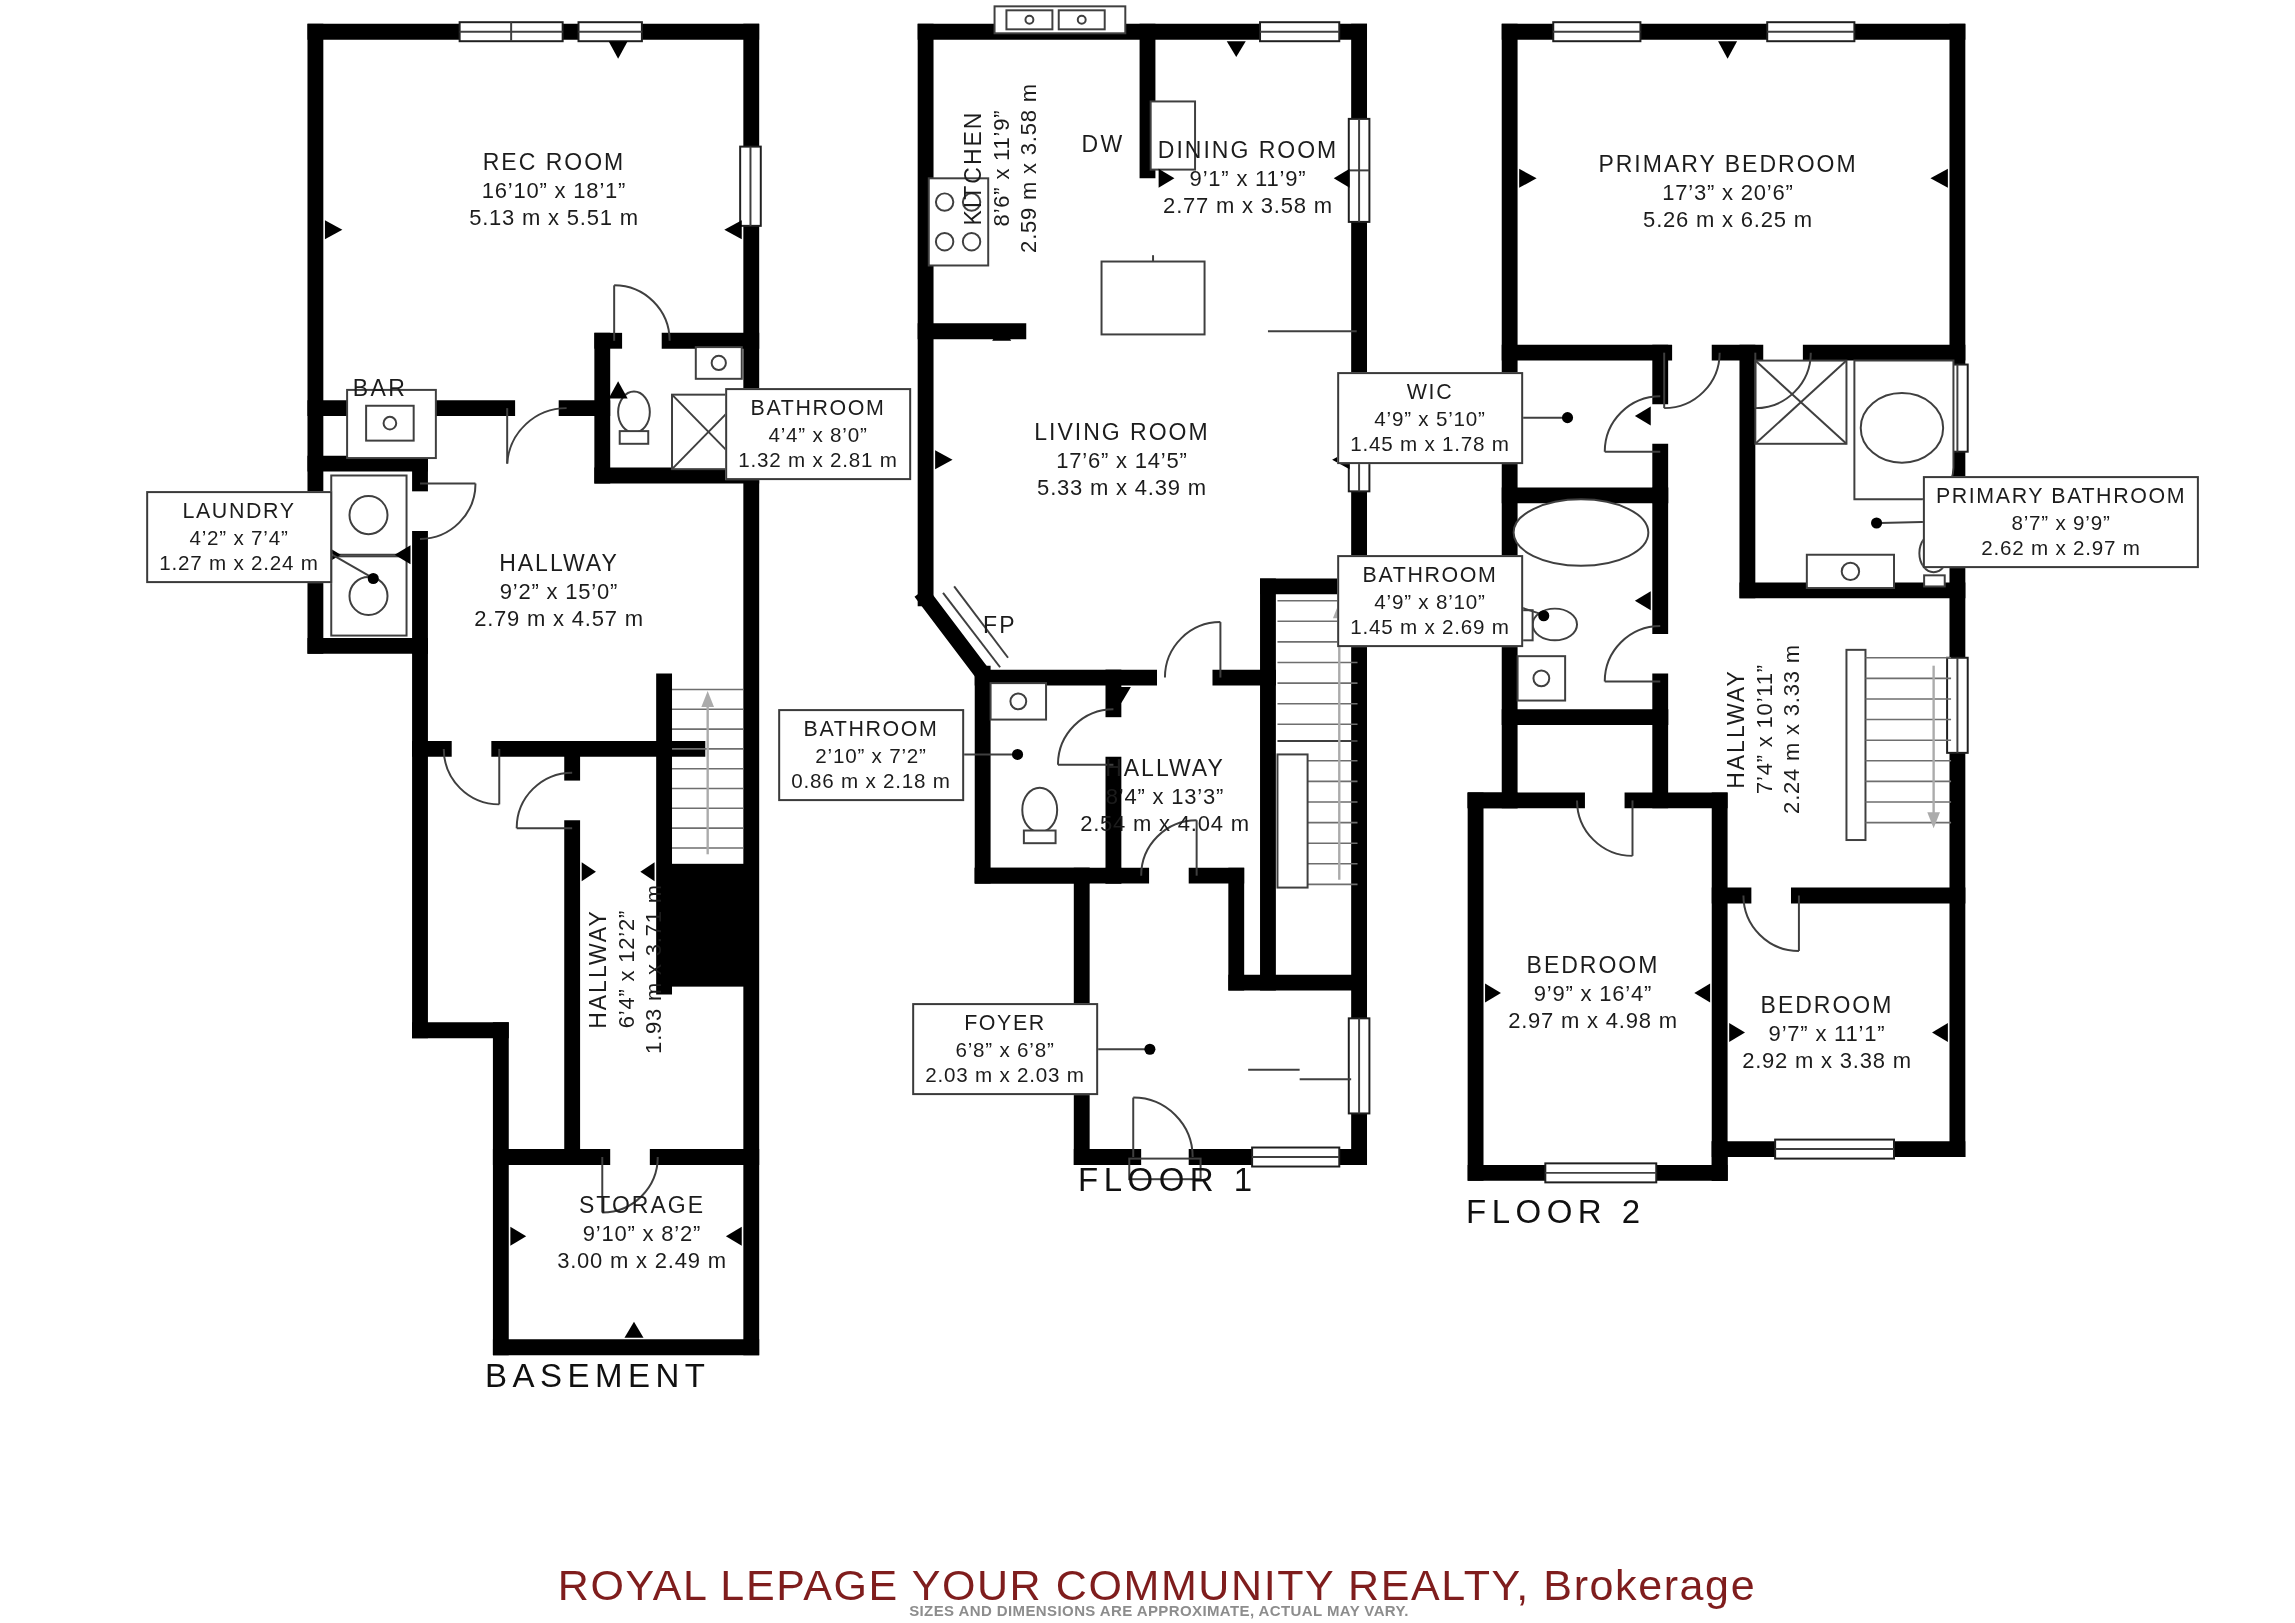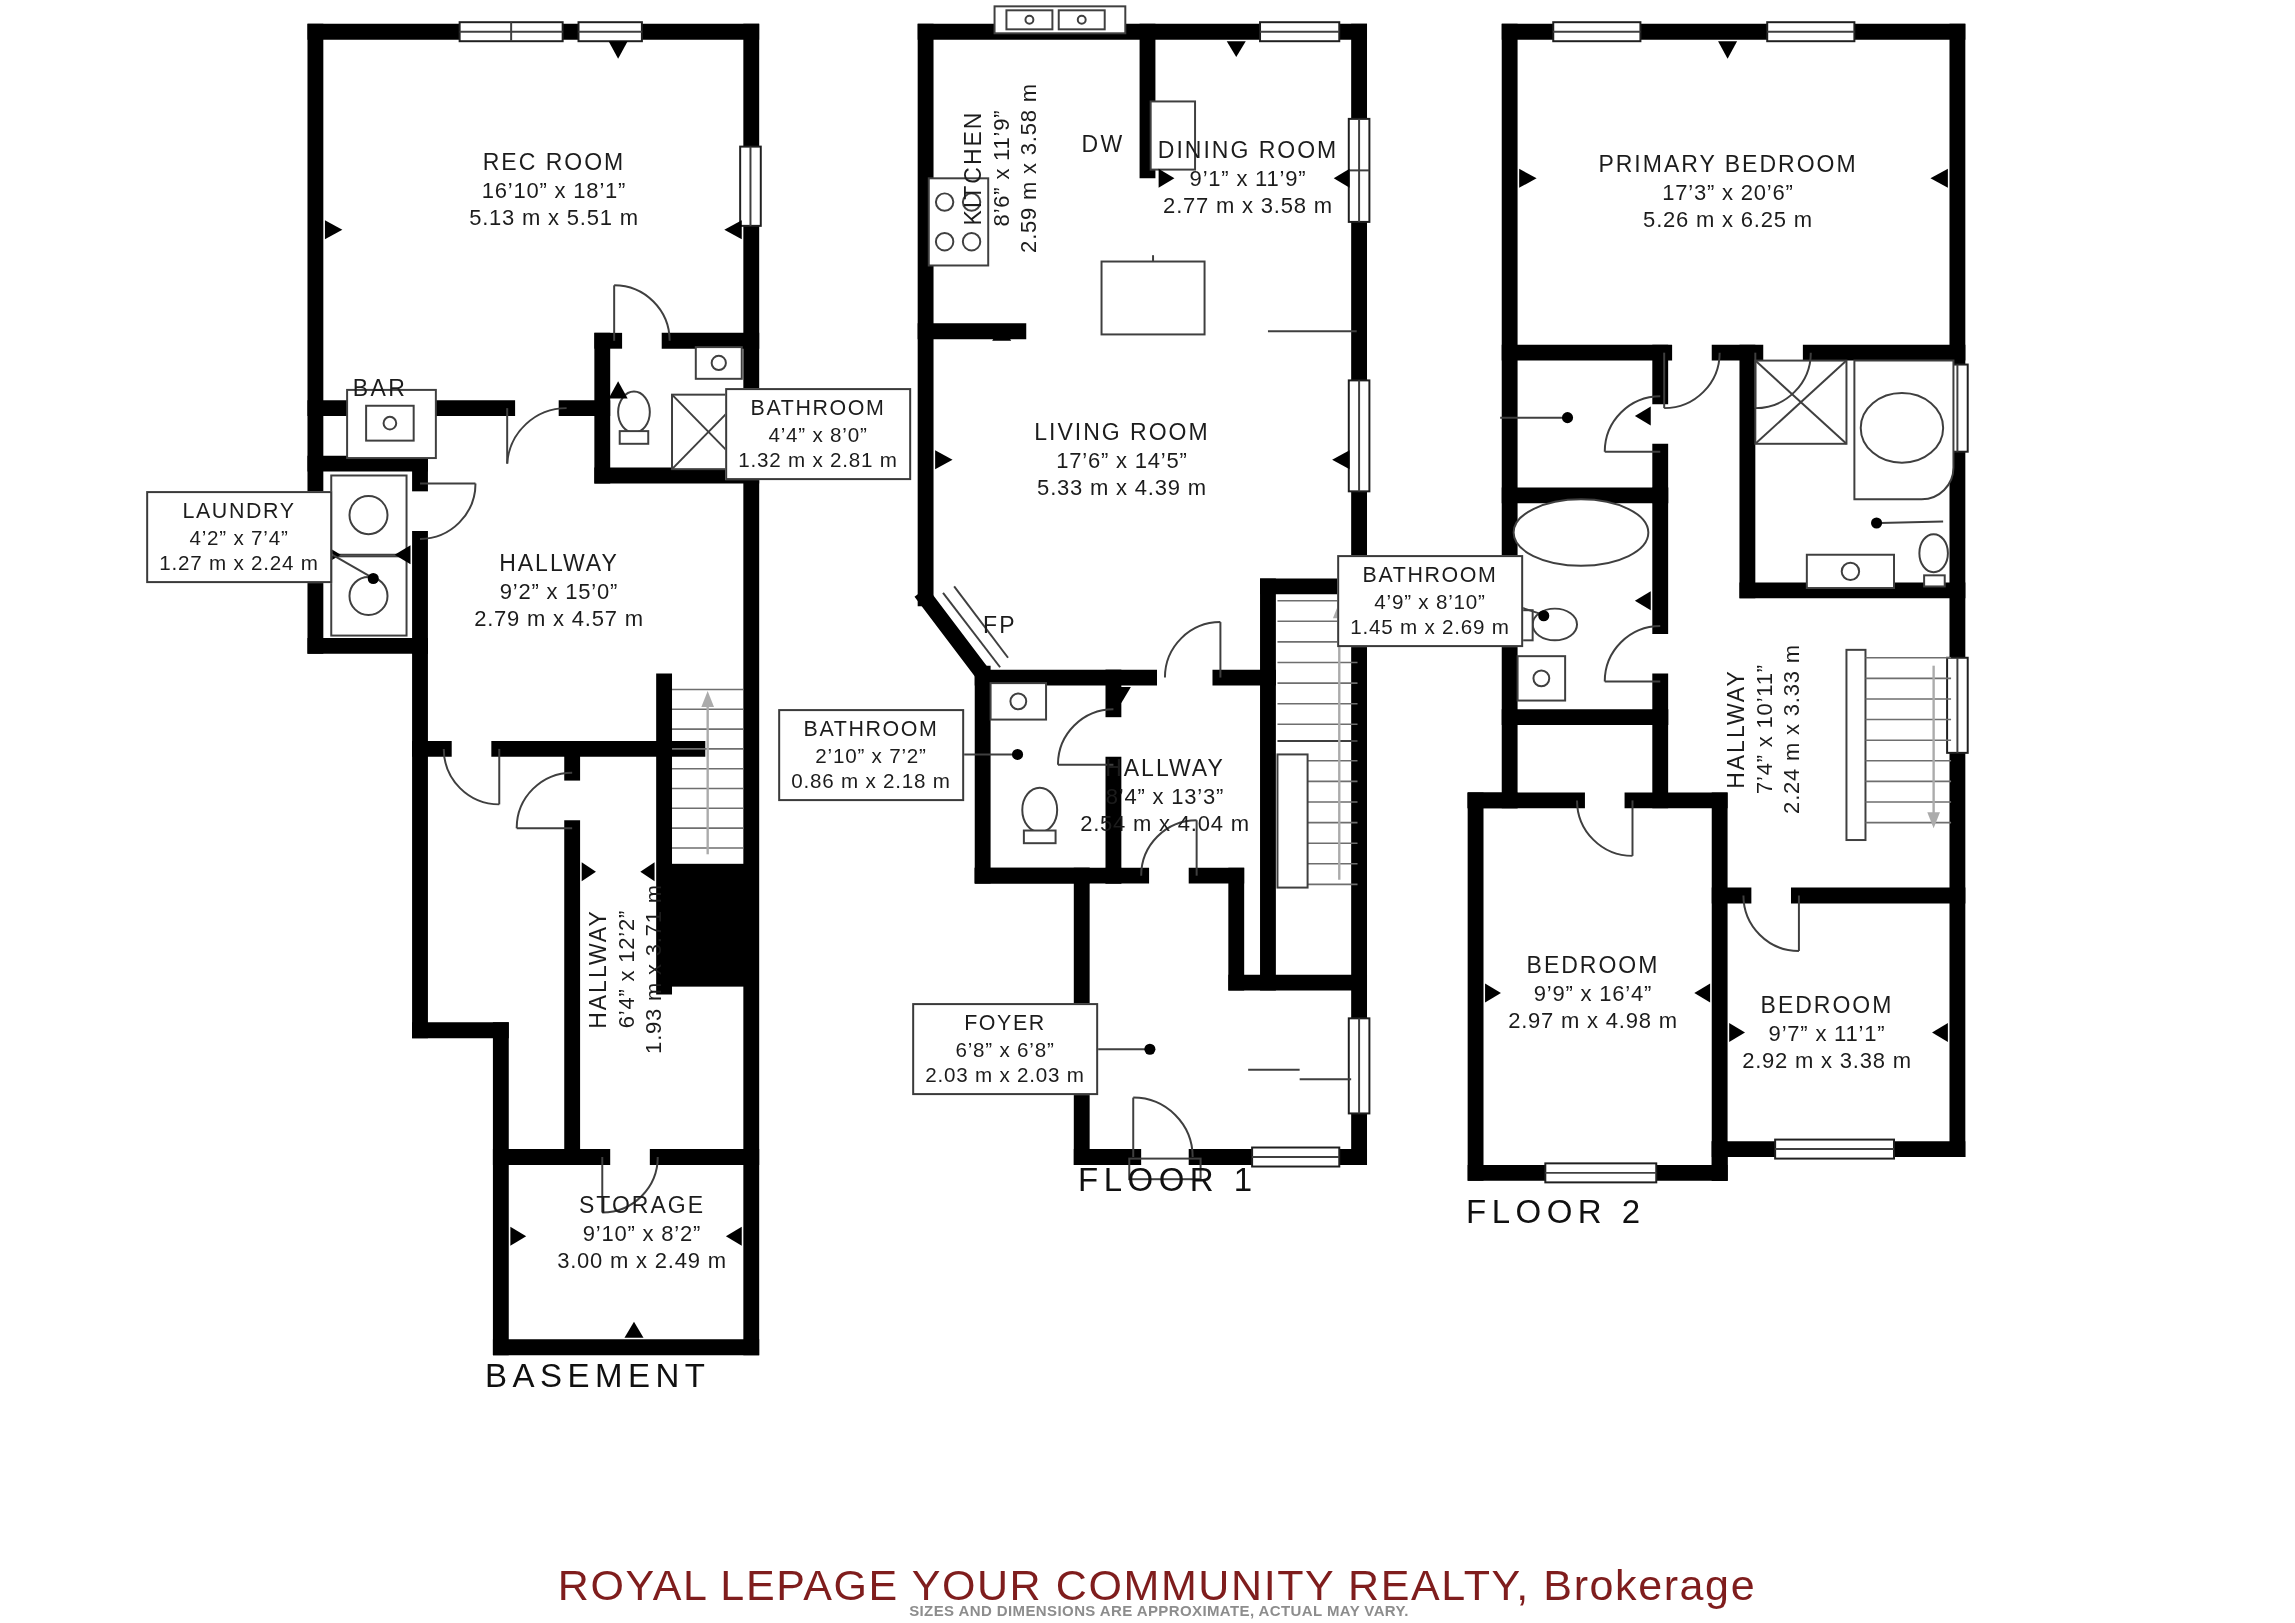--- a/index.html
+++ b/index.html
@@ -540,25 +540,35 @@
     <div class="rd">6’8” x 6’8”</div>
     <div class="rd">2.03 m x 2.03 m</div>
   </div>
   <div class="floor-title" style="left:1078px;top:1161px">FLOOR 1</div>
 
   <div class="room-label" style="left:1728px;top:192px">
     <div class="rn">PRIMARY BEDROOM</div>
     <div class="rd">17’3” x 20’6”</div>
     <div class="rd">5.26 m x 6.25 m</div>
   </div>
+  <div class="room-label boxed" style="left:1430px;top:418px">
+    <div class="rn">WIC</div>
+    <div class="rd">4’9” x 5’10”</div>
+    <div class="rd">1.45 m x 1.78 m</div>
+  </div>
   <div class="room-label boxed" style="left:1430px;top:601px">
     <div class="rn">BATHROOM</div>
     <div class="rd">4’9” x 8’10”</div>
     <div class="rd">1.45 m x 2.69 m</div>
   </div>
+  <div class="room-label boxed" style="left:2061px;top:522px">
+    <div class="rn">PRIMARY BATHROOM</div>
+    <div class="rd">8’7” x 9’9”</div>
+    <div class="rd">2.62 m x 2.97 m</div>
+  </div>
   <div class="room-label vertical" style="left:1764px;top:729px">
     <div class="rn">HALLWAY</div>
     <div class="rd">7’4” x 10’11”</div>
     <div class="rd">2.24 m x 3.33 m</div>
   </div>
   <div class="room-label" style="left:1593px;top:993px">
     <div class="rn">BEDROOM</div>
     <div class="rd">9’9” x 16’4”</div>
     <div class="rd">2.97 m x 4.98 m</div>
   </div>

